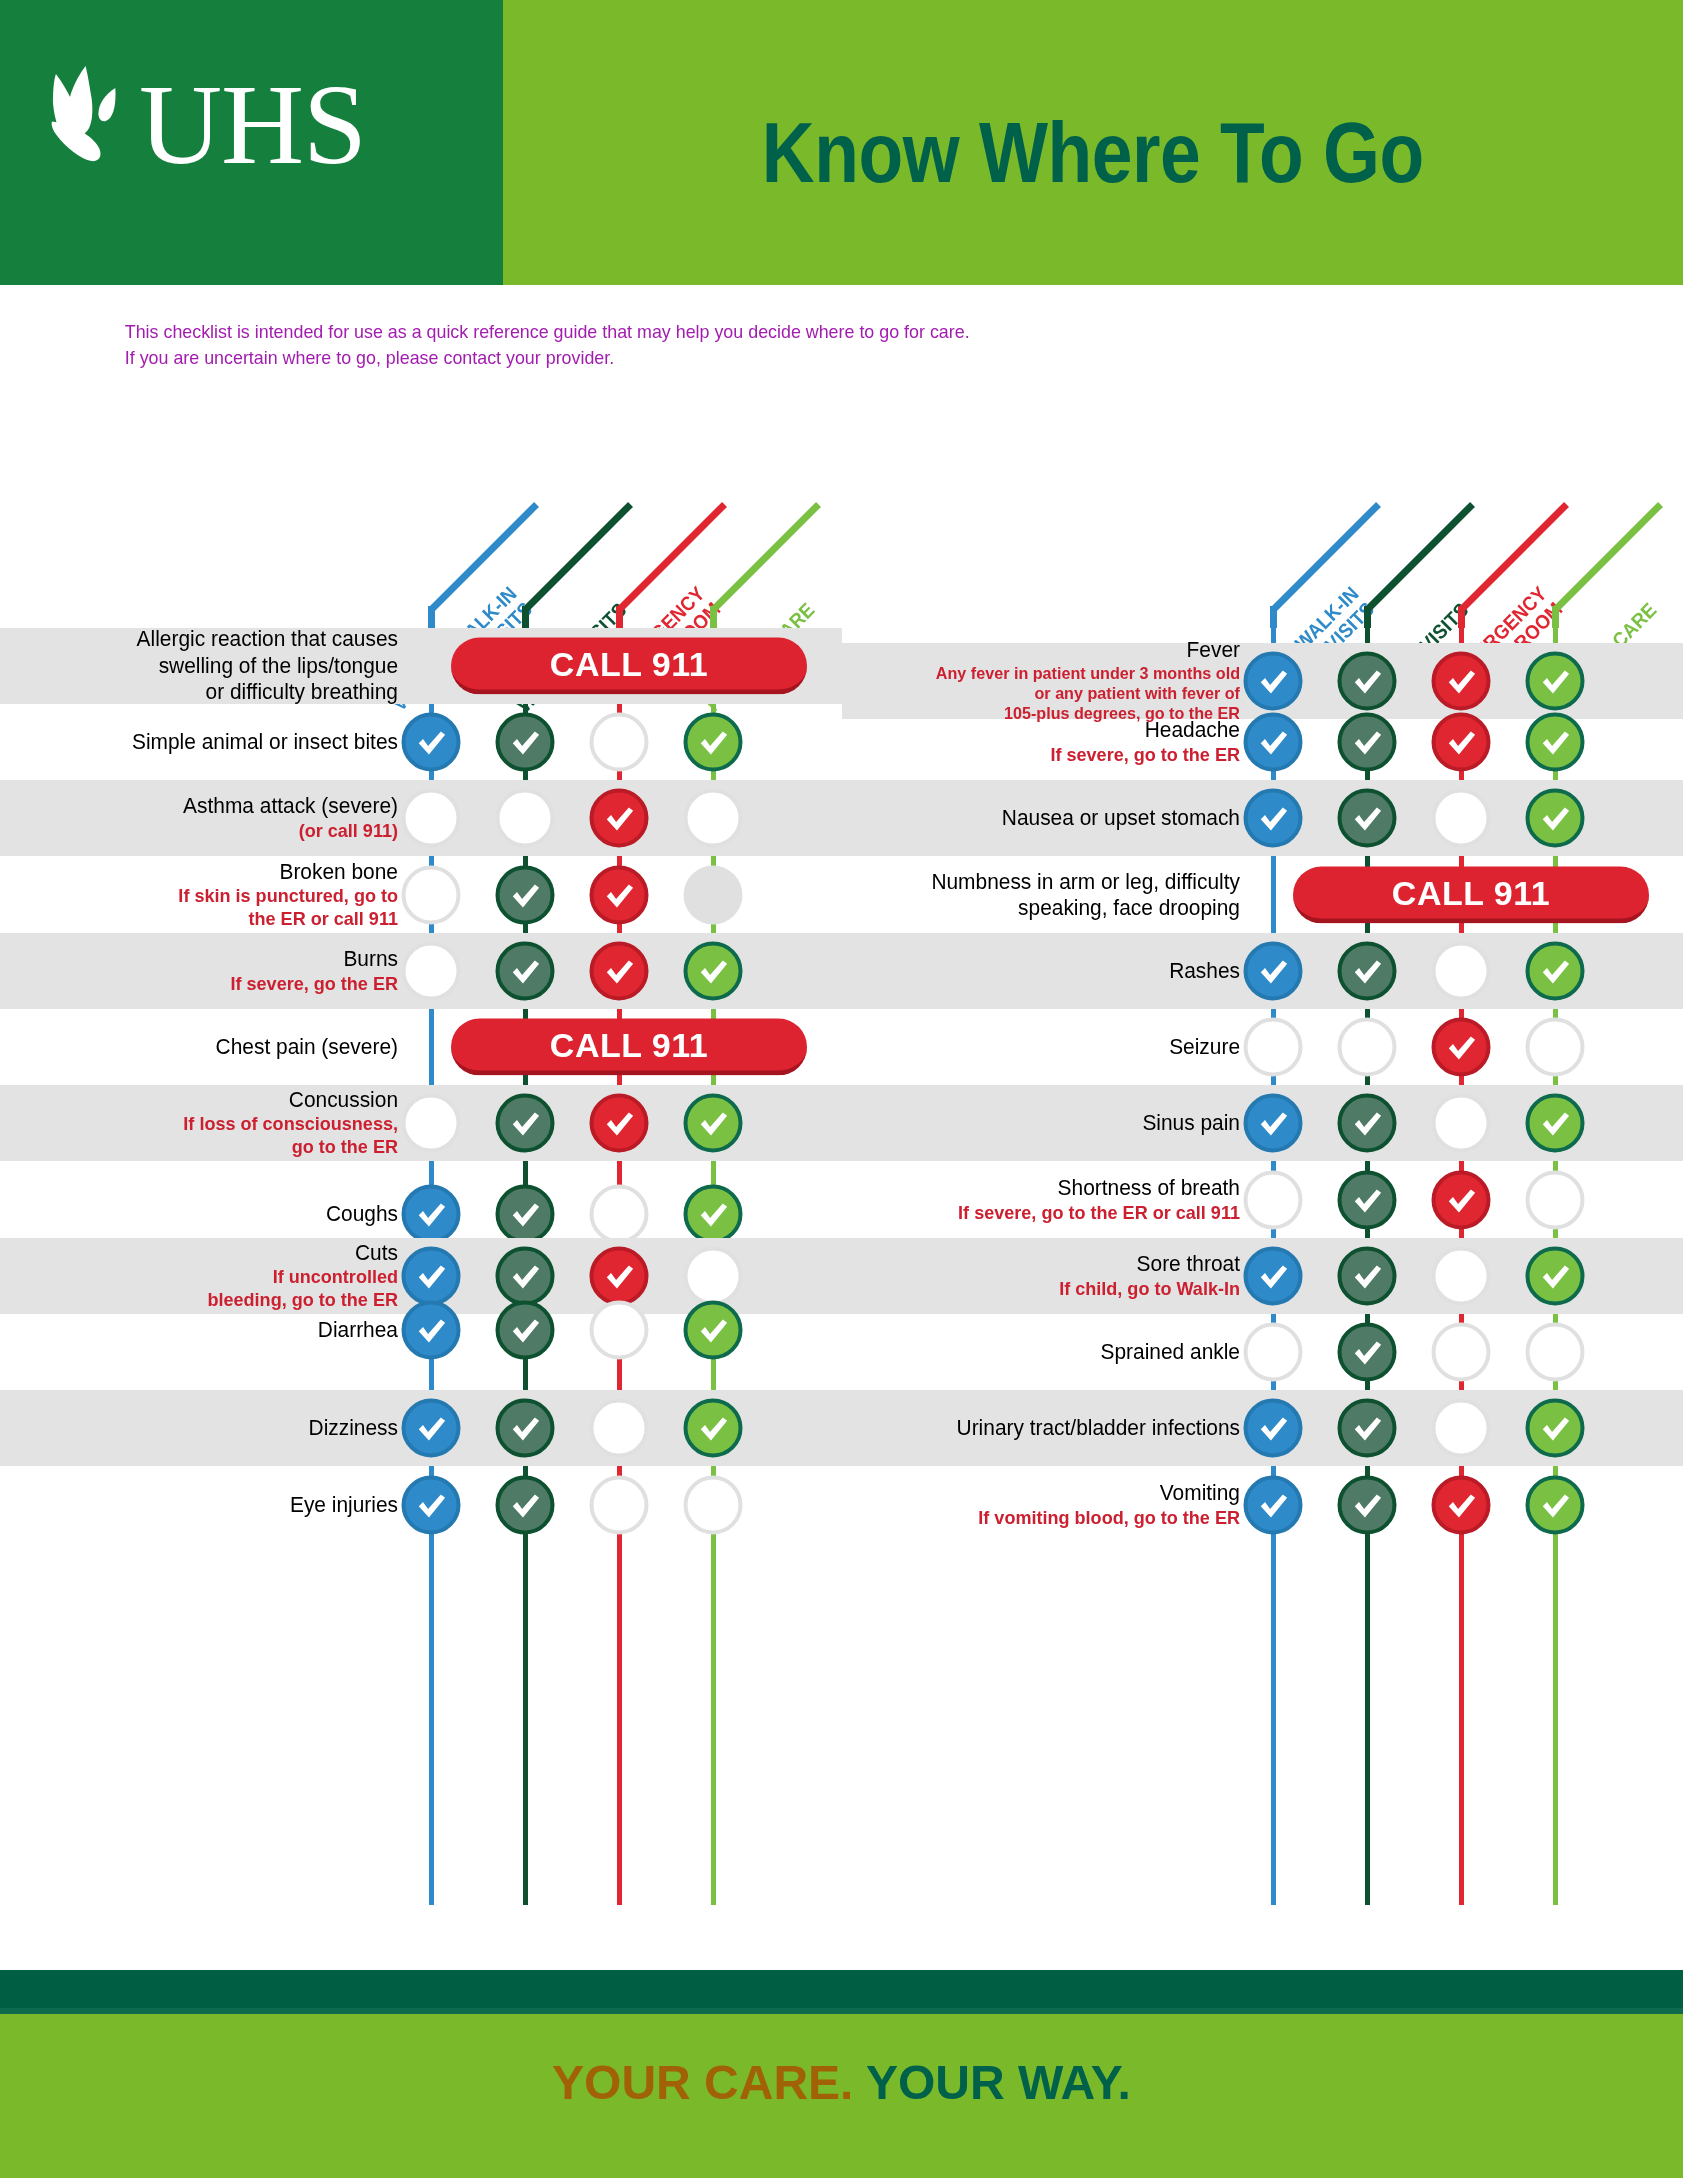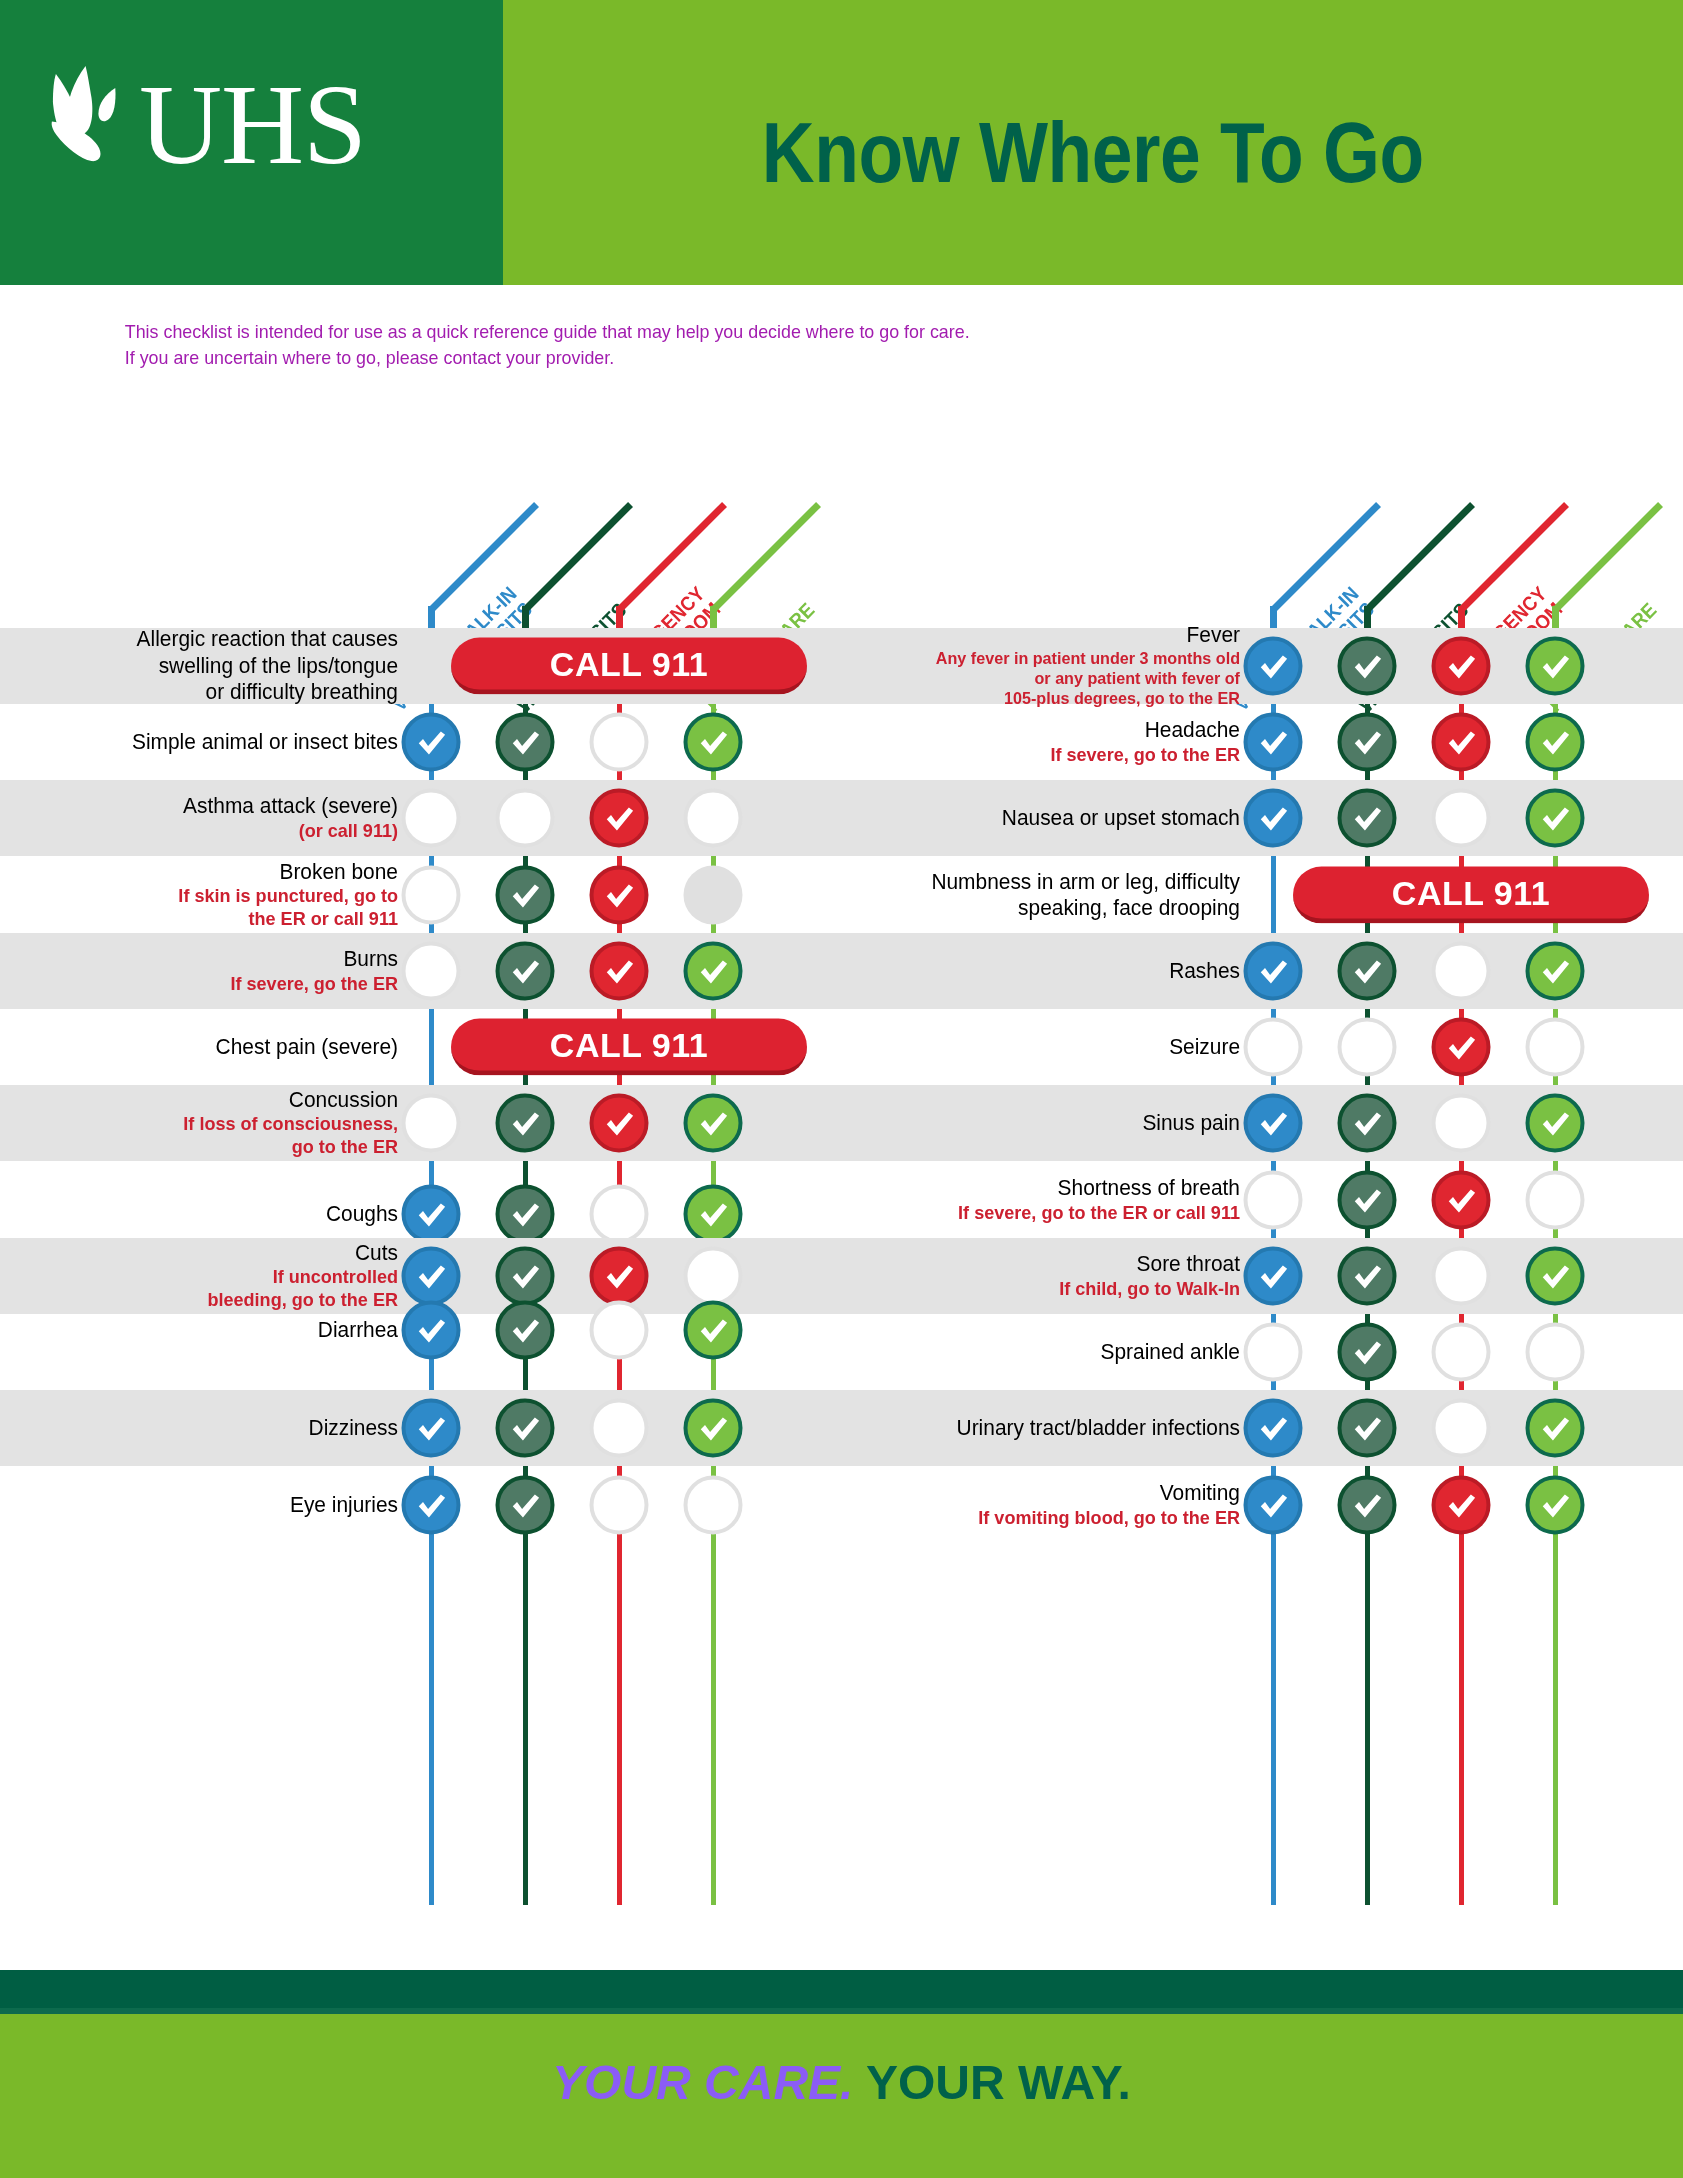--- a/index.html
+++ b/index.html
@@ -126,21 +126,21 @@
 
   
   .footer{position:absolute;left:0;top:1970px;width:1683px;height:208px;}
   .footer .stripe-dark{position:absolute;left:0;top:0;width:1683px;height:38px;background:#005e43;}
   .footer .stripe-mid{position:absolute;left:0;top:38px;width:1683px;height:6px;background:#0d6a4d;}
   .footer .stripe-green{position:absolute;left:0;top:44px;width:1683px;height:164px;background:#7ab929;}
   .footer-tag{
     position:absolute;left:0;top:85px;width:1683px;text-align:center;
     font-size:48px;font-weight:bold;letter-spacing:0px;
   }
-  .footer-tag .a{color:#8b5cf6;font-style:italic;}
+  .footer-tag .a{color:#a16207;}
   .footer-tag .b{color:#00614a;}
   .footer-url{
     position:absolute;left:0;top:150px;width:1683px;text-align:center;
     font-size:34px;font-weight:bold;font-style:italic;color:#0b0b0b;
   }
 </style>
 </head>
 <body>
 
 <div class="header">
@@ -458,21 +458,21 @@
           <div class="htxt" style="color: rgb(122, 193, 67);">PRIMARY CARE</div>
         </div>
       </div>
     <div class="lines">
         <div class="vline" style="left: 429px; background: rgb(46, 138, 201);"></div>
         <div class="vline" style="left: 523px; background: rgb(13, 81, 48);"></div>
         <div class="vline" style="left: 617px; background: rgb(224, 38, 48);"></div>
         <div class="vline" style="left: 711px; background: rgb(122, 193, 67);"></div>
       </div>
     <div class="rows">
-        <div class="row band" style="top: 0px;">
+        <div class="row band" style="top: 15px;">
           <div class="label">
             <div class="lab-main">Fever</div>
             <div class="lab-sub small">Any fever in patient under 3 months old<br>or any patient with fever of<br>105-plus degrees, go to the ER</div>
           </div>
           <div class="cells">
             <div class="cell blue" style="left: 15px;">
               <svg class="chk" viewBox="0 0 40 40">
                 <path d="M5 21 L10 16 L16 24 L31 7 L36 11 L17 34 Z" fill="#ffffff"></path>
               </svg>
             </div>

